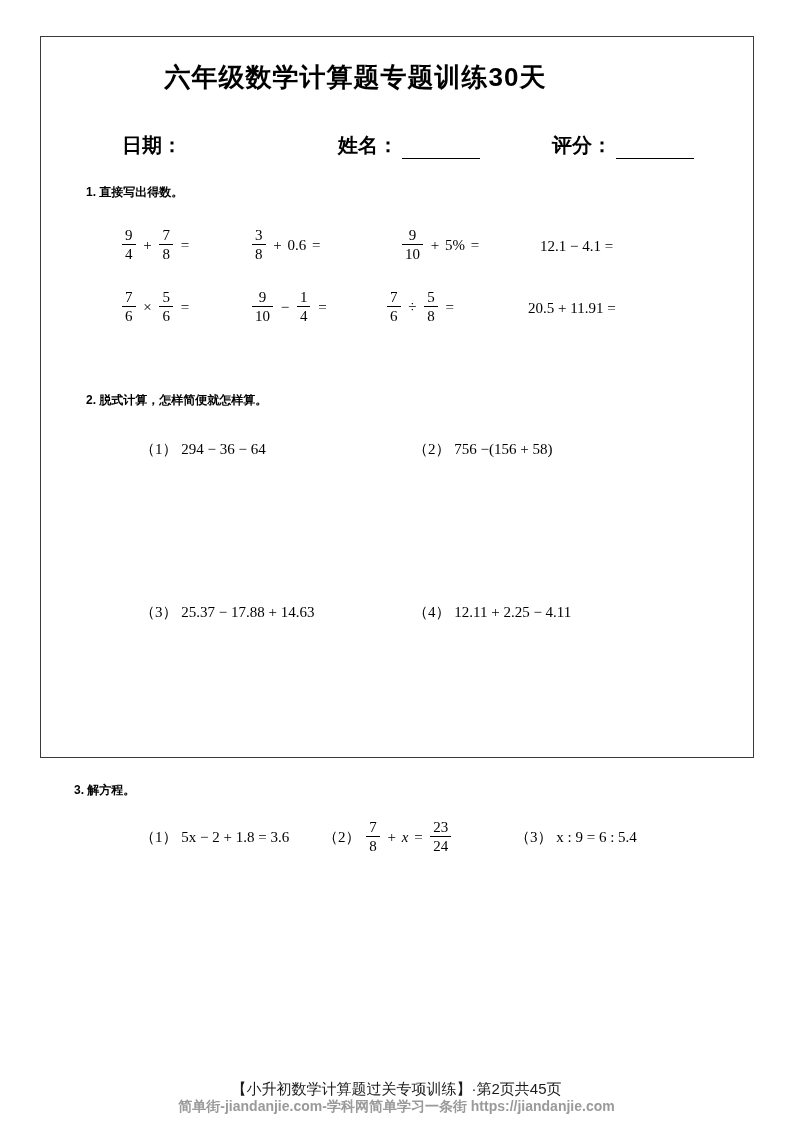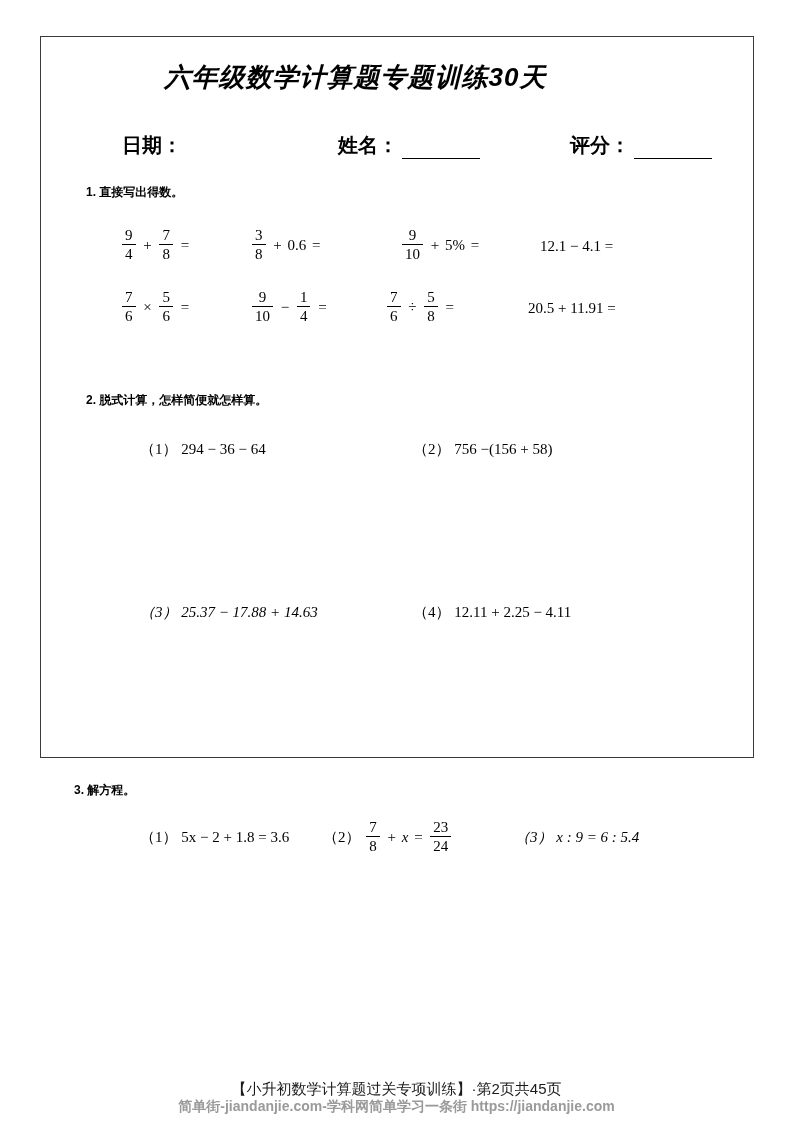--- a/index.html
+++ b/index.html
@@ -22,21 +22,20 @@
     height: 1122px;
   }
   .title {
     position: absolute;
     left: 0; top: 60px;
     width: 711px;
     text-align: center;
     font-size: 26px;
     font-weight: bold;
     letter-spacing: 1px;
-    font-style: italic;
   }
   .meta-row {
     position: absolute;
     left: 100px;
     top: 130px;
     width: 600px;
     height: 30px;
     font-size: 16px;
     font-weight: bold;
   }
@@ -49,21 +48,21 @@
   .meta-item .lbl { font-weight: bold; font-size: 20px; }
   .meta-line {
     display: inline-block;
     border-bottom: 1px solid #000;
     width: 78px;
     height: 14px;
     margin-left: 4px;
   }
   .m1 { left: 22px; top: 2px; }
   .m2 { left: 238px; top: 2px; }
-  .m3 { left: 452px; top: 2px; margin-left: 18px; }
+  .m3 { left: 452px; top: 2px; }
 
   .section-head {
     position: absolute;
     font-size: 12px;
     font-weight: bold;
     white-space: nowrap;
   }
   .sec1 { left: 86px; top: 184px; }
   .sec2 { left: 86px; top: 392px; }
   .sec3 { left: 74px; top: 782px; }
@@ -102,27 +101,27 @@
   .r1c4 { left: 540px; top: 238px; }
 
   .r2c1 { left: 120px; top: 290px; }
   .r2c2 { left: 250px; top: 290px; }
   .r2c3 { left: 385px; top: 290px; }
   .r2c4 { left: 528px; top: 300px; }
 
   
   .s2a { left: 140px; top: 440px; }
   .s2b { left: 413px; top: 440px; }
-  .s2c { left: 140px; top: 603px; font-style: italic; }
+  .s2c { left: 140px; top: 603px; }
   .s2d { left: 413px; top: 603px; }
 
   
   .s3a { left: 140px; top: 828px; }
   .s3b { left: 323px; top: 820px; }
-  .s3c { left: 515px; top: 828px; font-style: italic; }
+  .s3c { left: 515px; top: 828px; }
 
   .divider {
     position: absolute;
     left: 40px;
     top: 757px;
     width: 713px;
     height: 0;
     border-top: 1px solid #3a3a3a;
   }
   .vrule-left {

